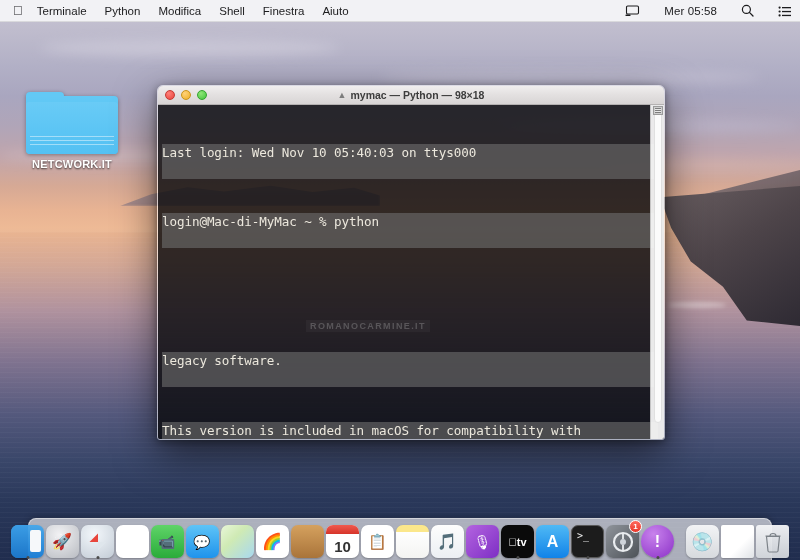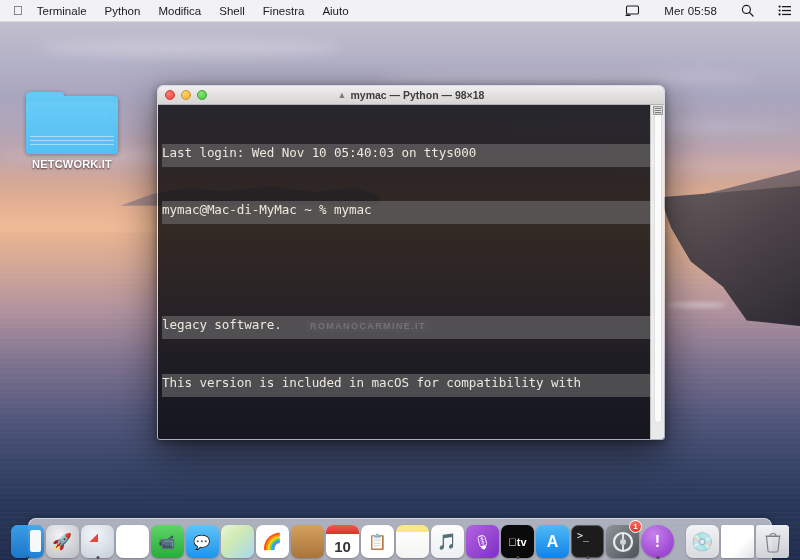--- a/index.html
+++ b/index.html
@@ -82,21 +82,21 @@
 
   
   #menubar {
     position:absolute; left:0; top:0; width:800px; height:22px;
     background:rgba(245,245,247,.93);
     display:flex; align-items:center; z-index:60;
     font-size:11.5px; color:#1c1c1e;
     border-bottom:1px solid rgba(0,0,0,.10);
   }
   .mb-left { display:flex; align-items:center; }
-  .mb-right { margin-left:auto; display:flex; align-items:center; padding-right:9px; gap:24px; }
+  .mb-right { margin-left:auto; display:flex; align-items:flex-end; padding-right:9px; gap:24px; }
   .apple-logo { padding:0 12px 0 13px; font-size:13px; line-height:1; display:flex; align-items:center; }
   .mb-item { padding:0 9px; height:22px; display:flex; align-items:center; white-space:nowrap; }
   .mb-item.bold { font-weight:normal; padding-left:2px; }
   .mb-icon { display:flex; align-items:center; }
   .mb-clock { font-size:11.5px; letter-spacing:.1px; }
 
   
   #desk-folder {
     position:absolute; left:22px; top:92px; width:100px;
     display:flex; flex-direction:column; align-items:center; z-index:20;
@@ -162,21 +162,21 @@
   }
   
   #term-text {
     position:absolute; left:0; top:0; right:0; bottom:0;
     padding:4px 6px 0 4px;
     font-family:"DejaVu Sans Mono","Liberation Mono",monospace;
     font-size:12.6px; line-height:17.3px;
     color:#ece8dd; white-space:pre;
     letter-spacing:-.1px;
   }
-  #term-text .ln { display:block; height:23px; }
+  #term-text .ln { display:block; height:35px; }
   
   #term-text .hl { background:rgba(108,108,108,.62); }
   
   #term-scroll {
     position:absolute; right:0; top:0; width:14px; height:336px;
     background:rgba(250,250,250,.93); border-left:1px solid rgba(0,0,0,.16);
   }
   #term-scroll .sb-thumb {
     position:absolute; left:3px; top:2px; width:8px; height:316px;
     background:#fbfbfb; border-radius:4px; border:1px solid #e0e0e0;
@@ -351,21 +351,21 @@
     </div>
     <div class="tb-title">
       <span class="tb-folder-icon">▲</span>
       <span>mymac — Python — 98×18</span>
     </div>
   </div>
 
   <div id="term-body">
     <div id="term-text">
       <span class="ln hl">Last login: Wed Nov 10 05:40:03 on ttys000</span>
-      <span class="ln hl">mymac@Mac-di-MyMac ~ % mymac</span>
+      <span class="ln hl">login@Mac-di-MyMac ~ % python</span>
       <span class="ln"></span>
       <span class="ln hl">legacy software.</span>
       <span class="ln hl">This version is included in macOS for compatibility with</span>
       
       
       
       
       
       
       

